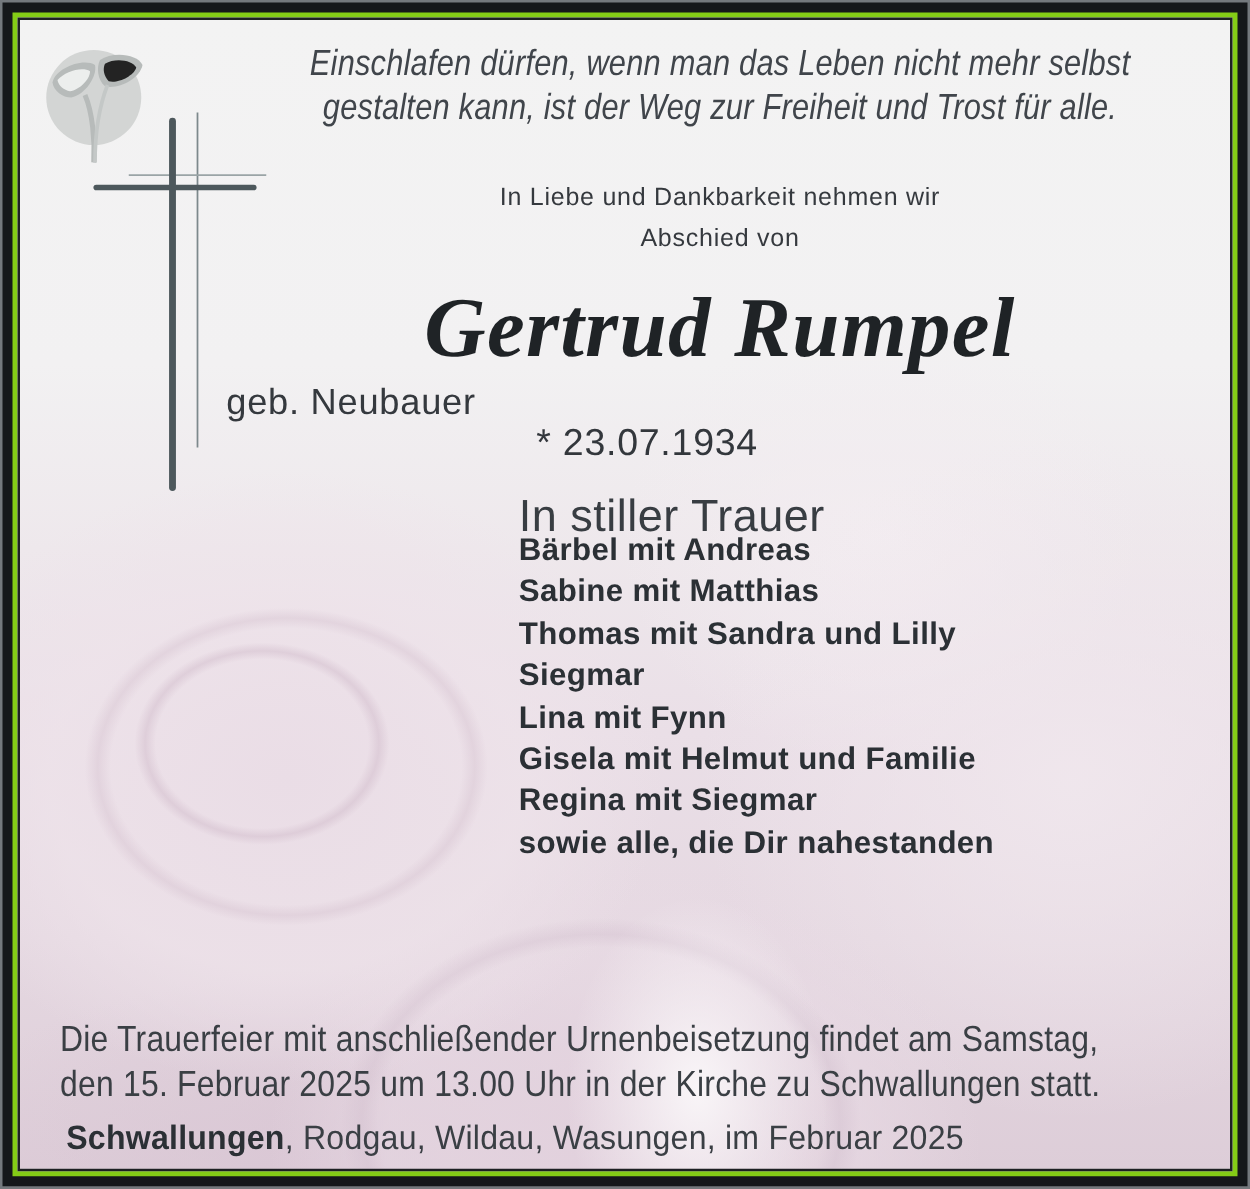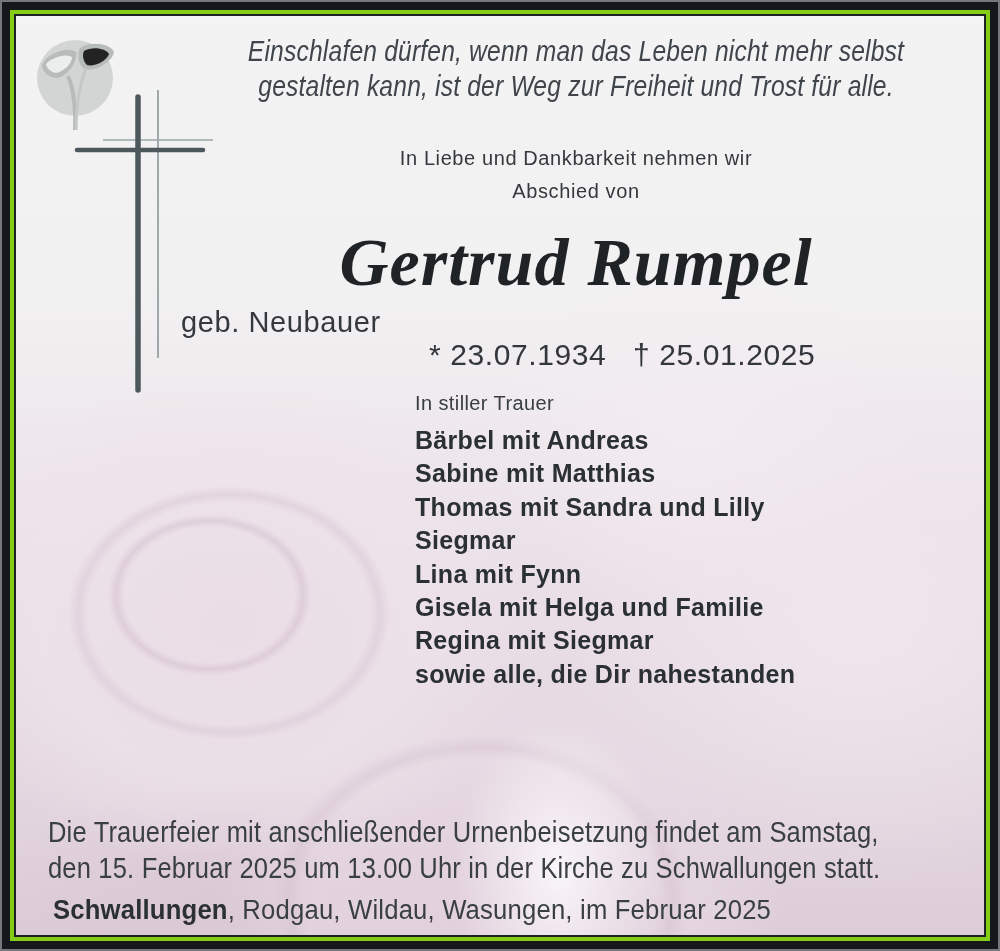--- a/index.html
+++ b/index.html
@@ -69,21 +69,21 @@
     left:165px;top:290px;width:790px;
     text-align:left;
     font-size:29px;letter-spacing:0.6px;
     color:#35393e;
   }
   .dates{font-size:30px;letter-spacing:0.6px;color:#33373c;top:322px;}
   .birth{left:381px;margin-left:32px;}
   .death{left:617px;}
   .stiller{
     left:399px;top:376px;
-    font-size:20px;letter-spacing:0.4px;
+    font-size:36px;letter-spacing:0.4px;
     color:#383d42;
   }
   .mourners{
     left:399px;top:408px;
     font-size:25px;line-height:33.4px;
     font-weight:bold;letter-spacing:0.3px;
     color:#2b3035;
   }
   .funeral{
     left:32px;top:799px;width:1110px;
@@ -137,33 +137,29 @@
         <div>Abschied von</div>
       </div>
 
       <div class="abs name">Gertrud Rumpel</div>
       <div class="abs maiden">geb. Neubauer</div>
 
       <div class="abs dates birth">
         <span>*</span>
         <span>23.07.1934</span>
       </div>
-      <div class="abs dates death">
-        <span>†</span>
-        <span>25.01.2025</span>
-      </div>
 
       <div class="abs stiller">In stiller Trauer</div>
       <div class="abs mourners">
         <div>Bärbel mit Andreas</div>
         <div>Sabine mit Matthias</div>
         <div>Thomas mit Sandra und Lilly</div>
         <div>Siegmar</div>
         <div>Lina mit Fynn</div>
-        <div>Gisela mit Helga und Familie</div>
+        <div>Gisela mit Helmut und Familie</div>
         <div>Regina mit Siegmar</div>
         <div>sowie alle, die Dir nahestanden</div>
       </div>
 
       <div class="abs funeral">
         <div>Die Trauerfeier mit anschließender Urnenbeisetzung findet am Samstag,</div>
         <div>den 15. Februar 2025 um 13.00 Uhr in der Kirche zu Schwallungen statt.</div>
       </div>
 
       <div class="abs footer">

